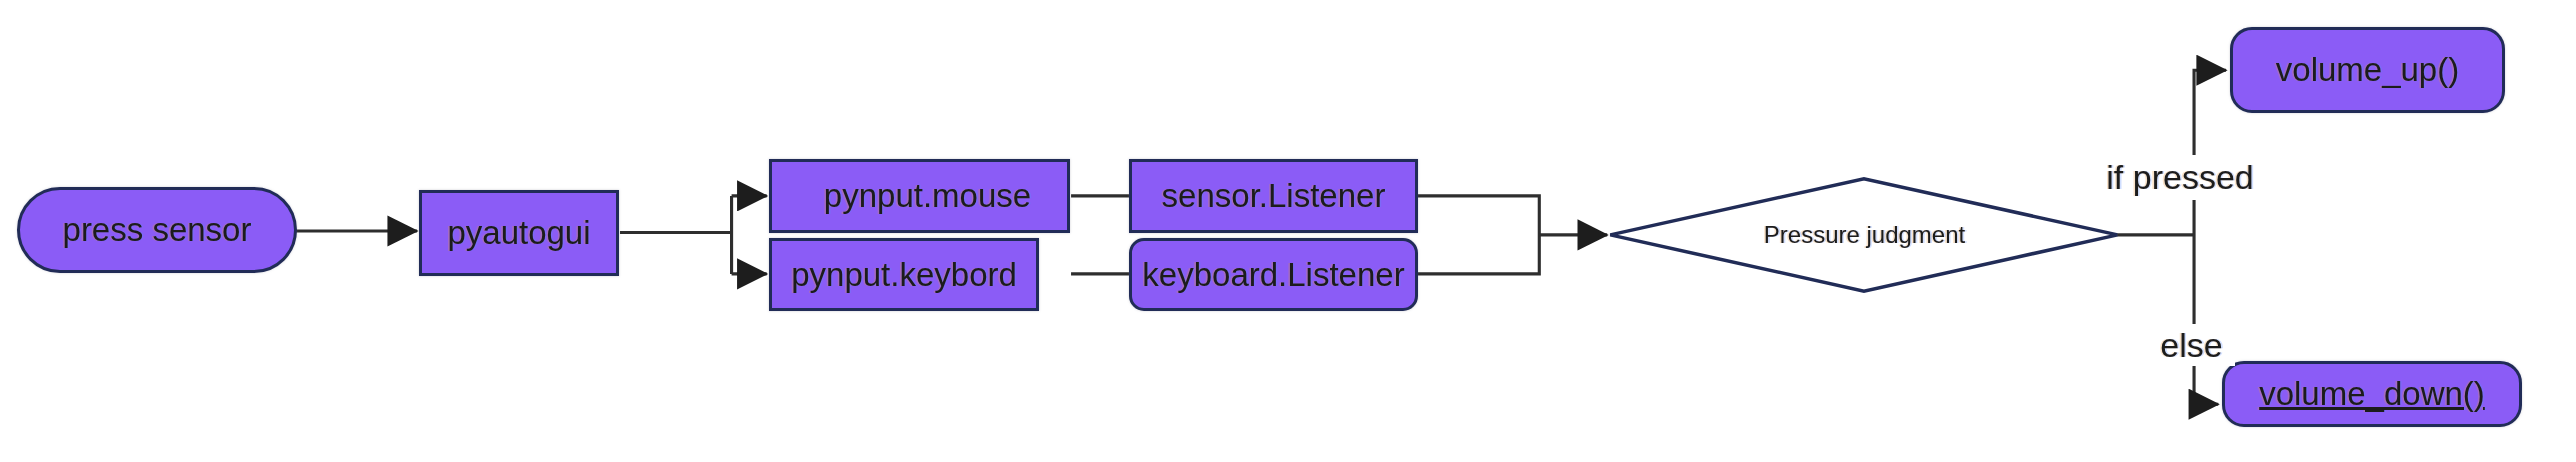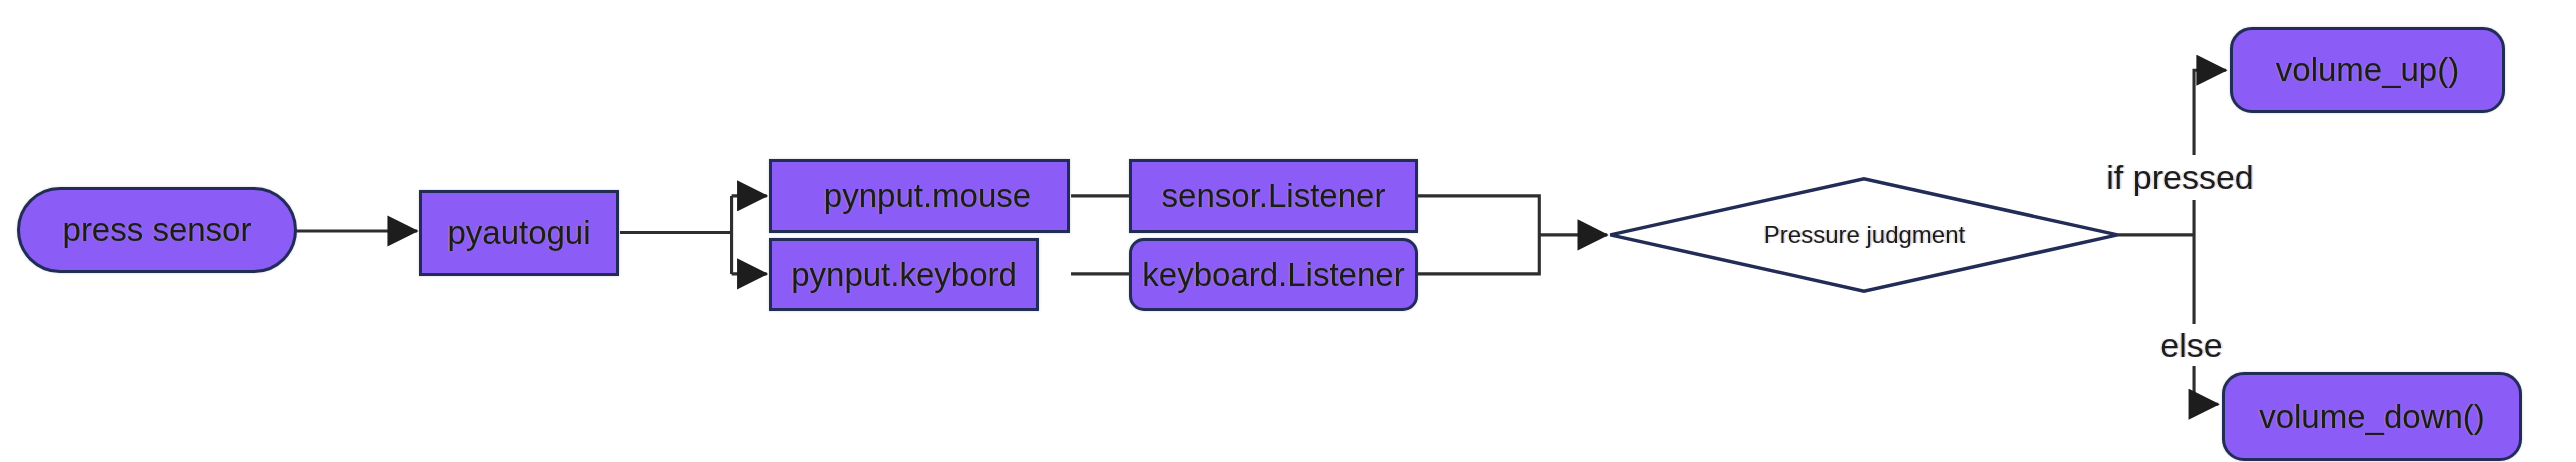--- a/index.html
+++ b/index.html
@@ -116,20 +116,20 @@
   <div class="node" style="left:769px; top:238px; width:270px; height:73px;">pynput.keybord</div>
 
   <div class="node" style="left:1129px; top:159px; width:289px; height:74px;">sensor.Listener</div>
 
   <div class="node" style="left:1129px; top:238px; width:289px; height:73px;border-radius:15px;">keyboard.Listener</div>
 
   <div class="diamond-label" style="left:1689px; top:214px; width:351px; height:42px;">Pressure judgment</div>
 
   <div class="node rounded" style="left:2230px; top:27px; width:275px; height:86px;">volume_up()</div>
 
-  <div class="node rounded" style="left:2222px; top:372px; width:300px; height:89px;">volume_down()</div>
+  <div class="node rounded" style="left:2222px; top:361px; width:300px; height:66px;text-decoration:underline;">volume_down()</div>
 
   <div class="edge-label" style="left:2100px; top:155px; width:160px; height:45px;">if pressed</div>
 
   <div class="edge-label" style="left:2148px; top:280px; width:87px; height:42px;margin-top:44px;">else</div>
 
 </div>
 
 
 </body></html>

